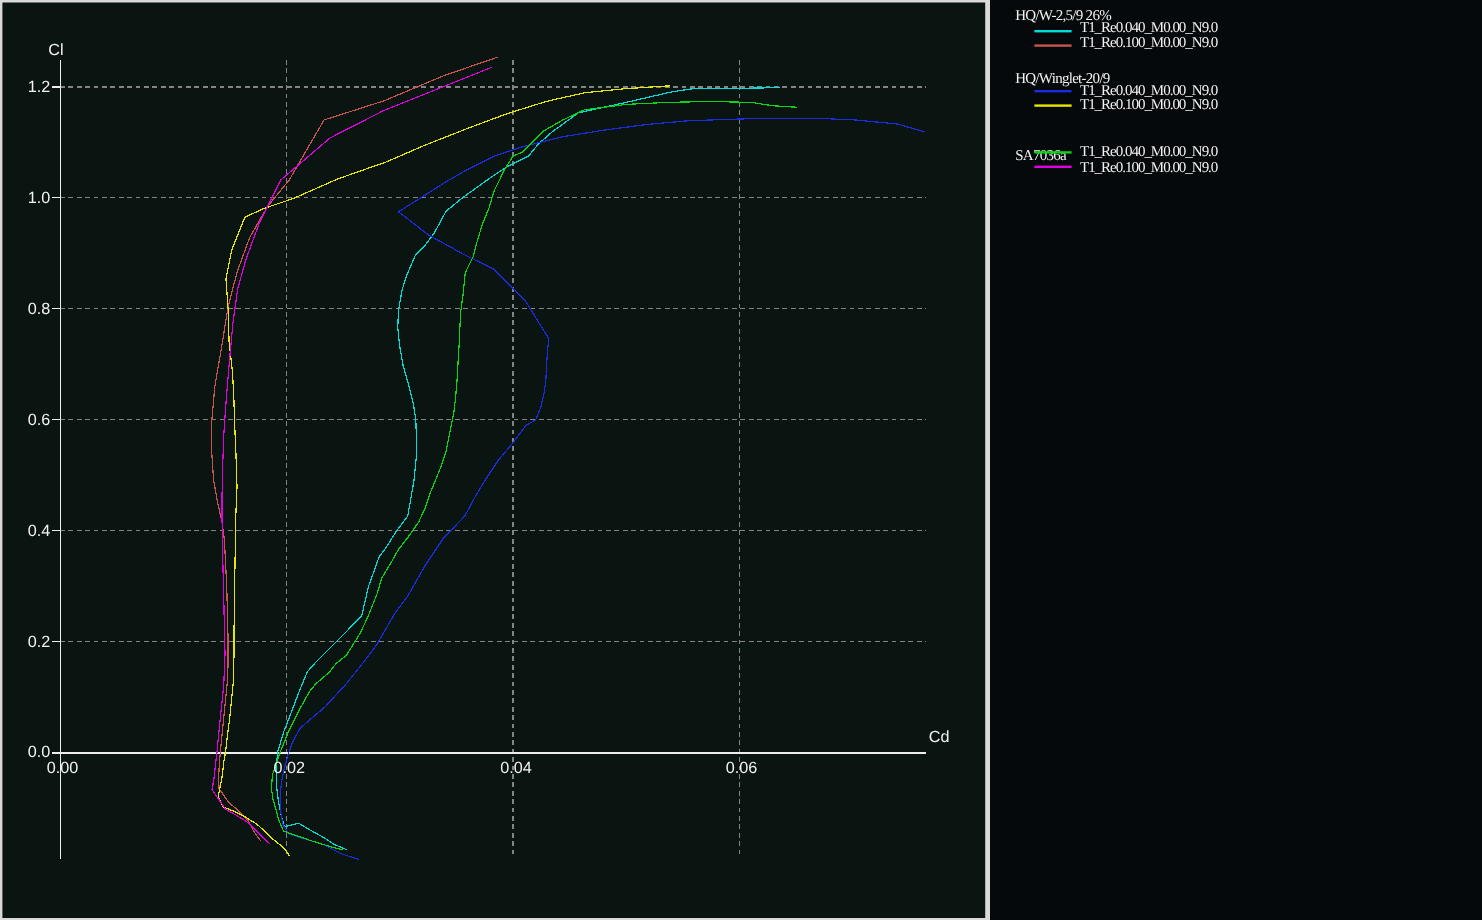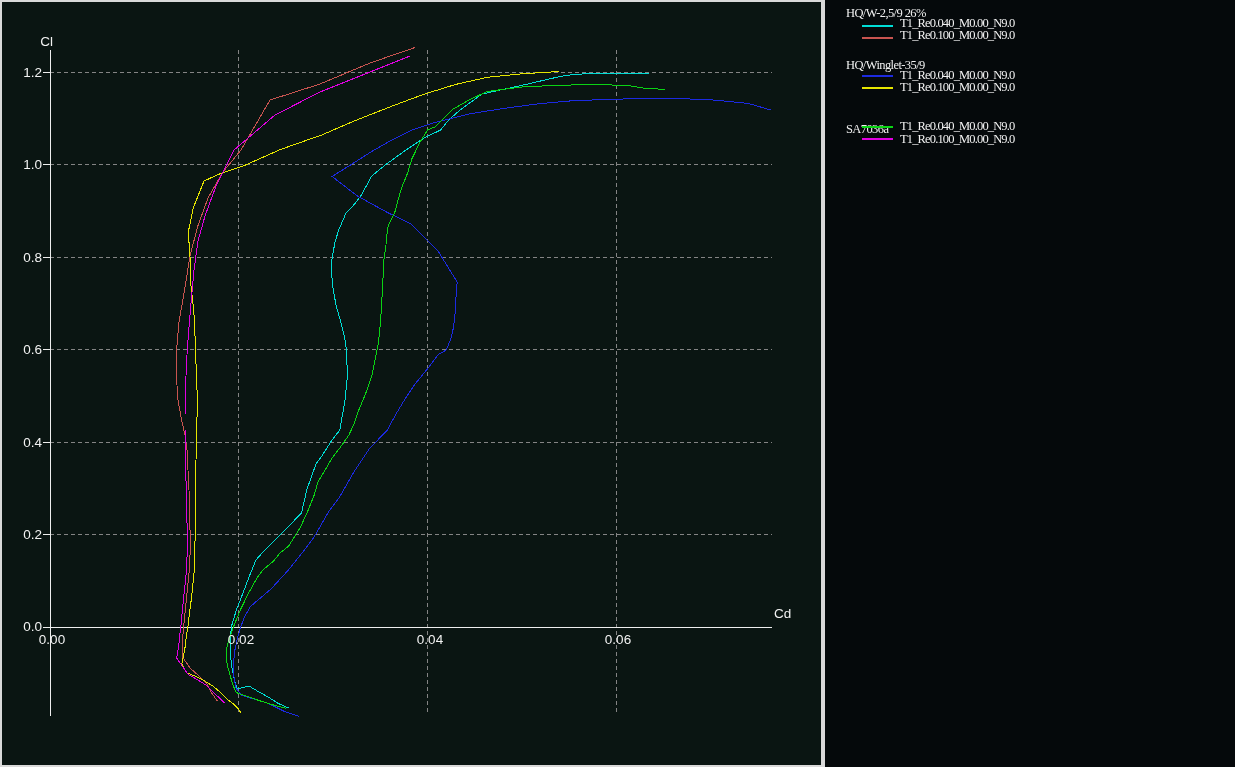--- a/index.html
+++ b/index.html
@@ -68,21 +68,21 @@
     <text x="618" y="644" text-anchor="middle">0.06</text>
   </g>
 </svg>
 <div id="legend">
   <div class="ltitle" style="top:7.1px;">HQ/W-2,5/9 26%</div>
   <div class="lline" style="top:24.5px;background:#00ddd6;"></div>
   <div class="lrow" style="top:16.9px;">T1_Re0.040_M0.00_N9.0</div>
   <div class="lline" style="top:37px;background:#c85450;"></div>
   <div class="lrow" style="top:29.3px;">T1_Re0.100_M0.00_N9.0</div>
 
-  <div class="ltitle" style="top:59.2px;">HQ/Winglet-35/9</div>
+  <div class="ltitle" style="top:59.2px;">HQ/Winglet-20/9</div>
   <div class="lline" style="top:74.6px;background:#1c2ae0;"></div>
   <div class="lrow" style="top:68.9px;">T1_Re0.040_M0.00_N9.0</div>
   <div class="lline" style="top:87px;background:#e6e600;"></div>
   <div class="lrow" style="top:81.4px;">T1_Re0.100_M0.00_N9.0</div>
 
   <div class="ltitle" style="top:123px;">SA7036a</div>
   <div class="lline" style="top:126px;background:#0ad414;"></div>
   <div class="lrow" style="top:120.3px;">T1_Re0.040_M0.00_N9.0</div>
   <div class="lline" style="top:138.4px;background:#e100e1;"></div>
   <div class="lrow" style="top:132.8px;">T1_Re0.100_M0.00_N9.0</div>

